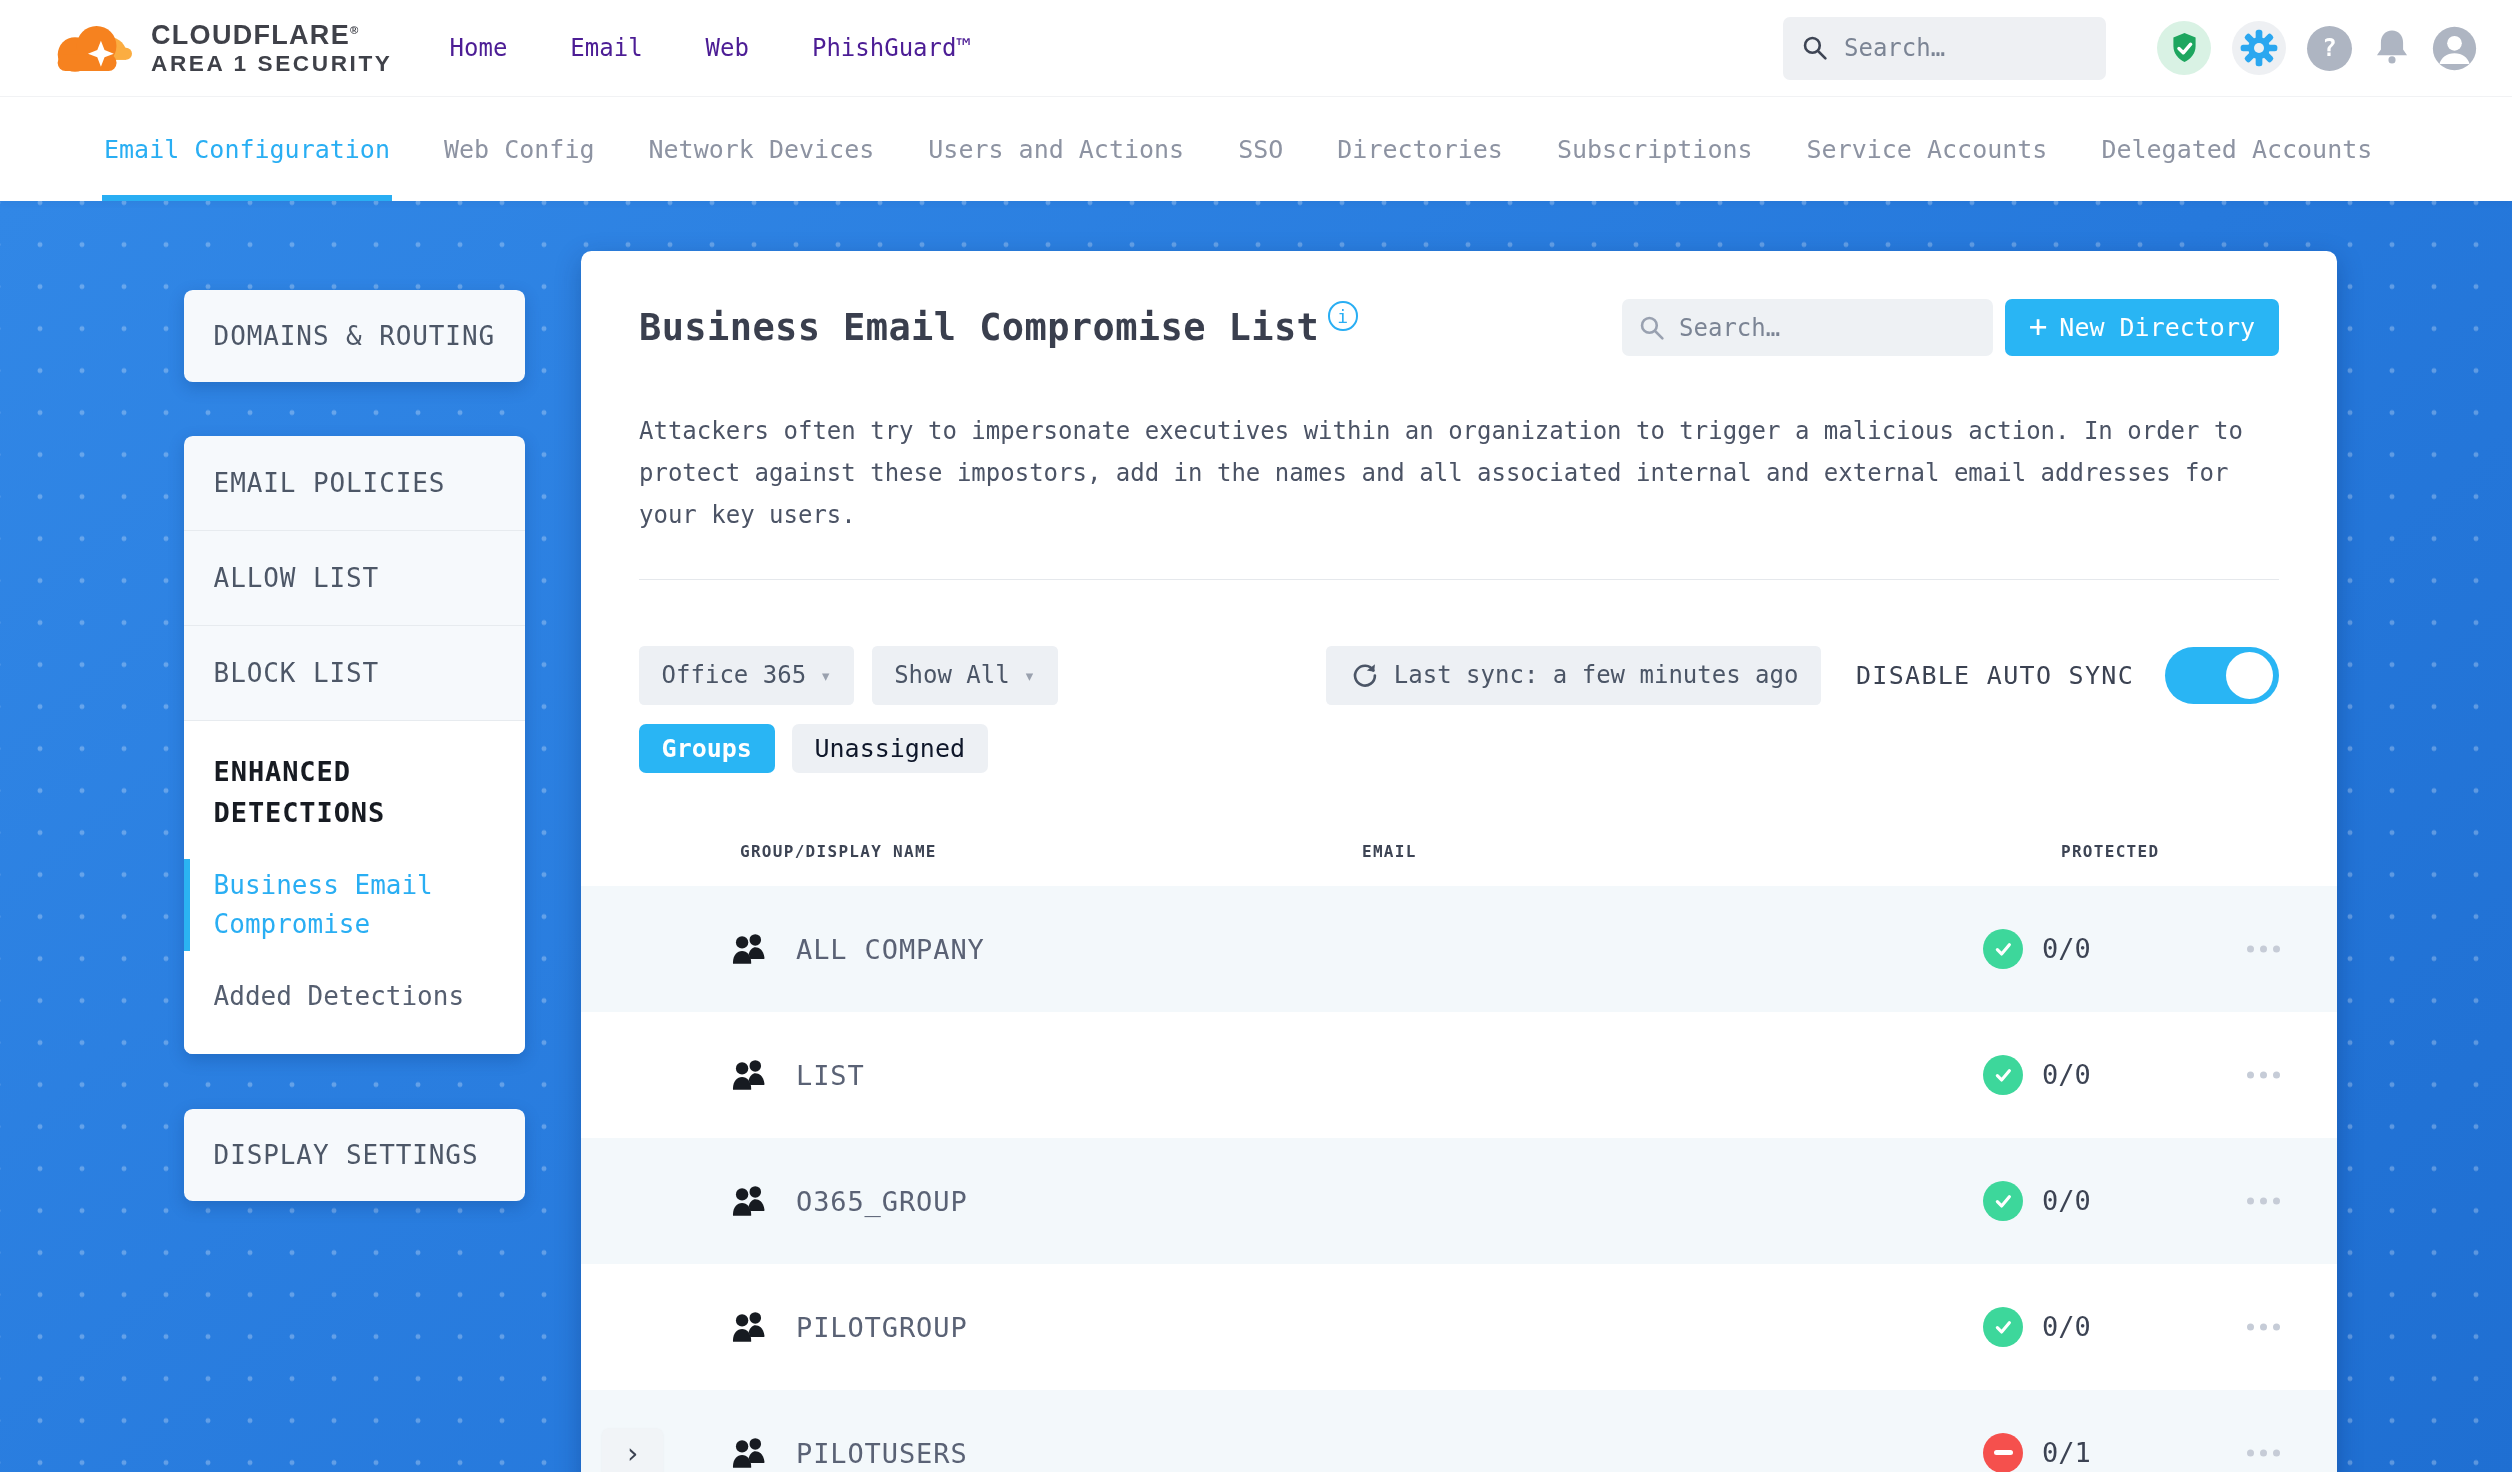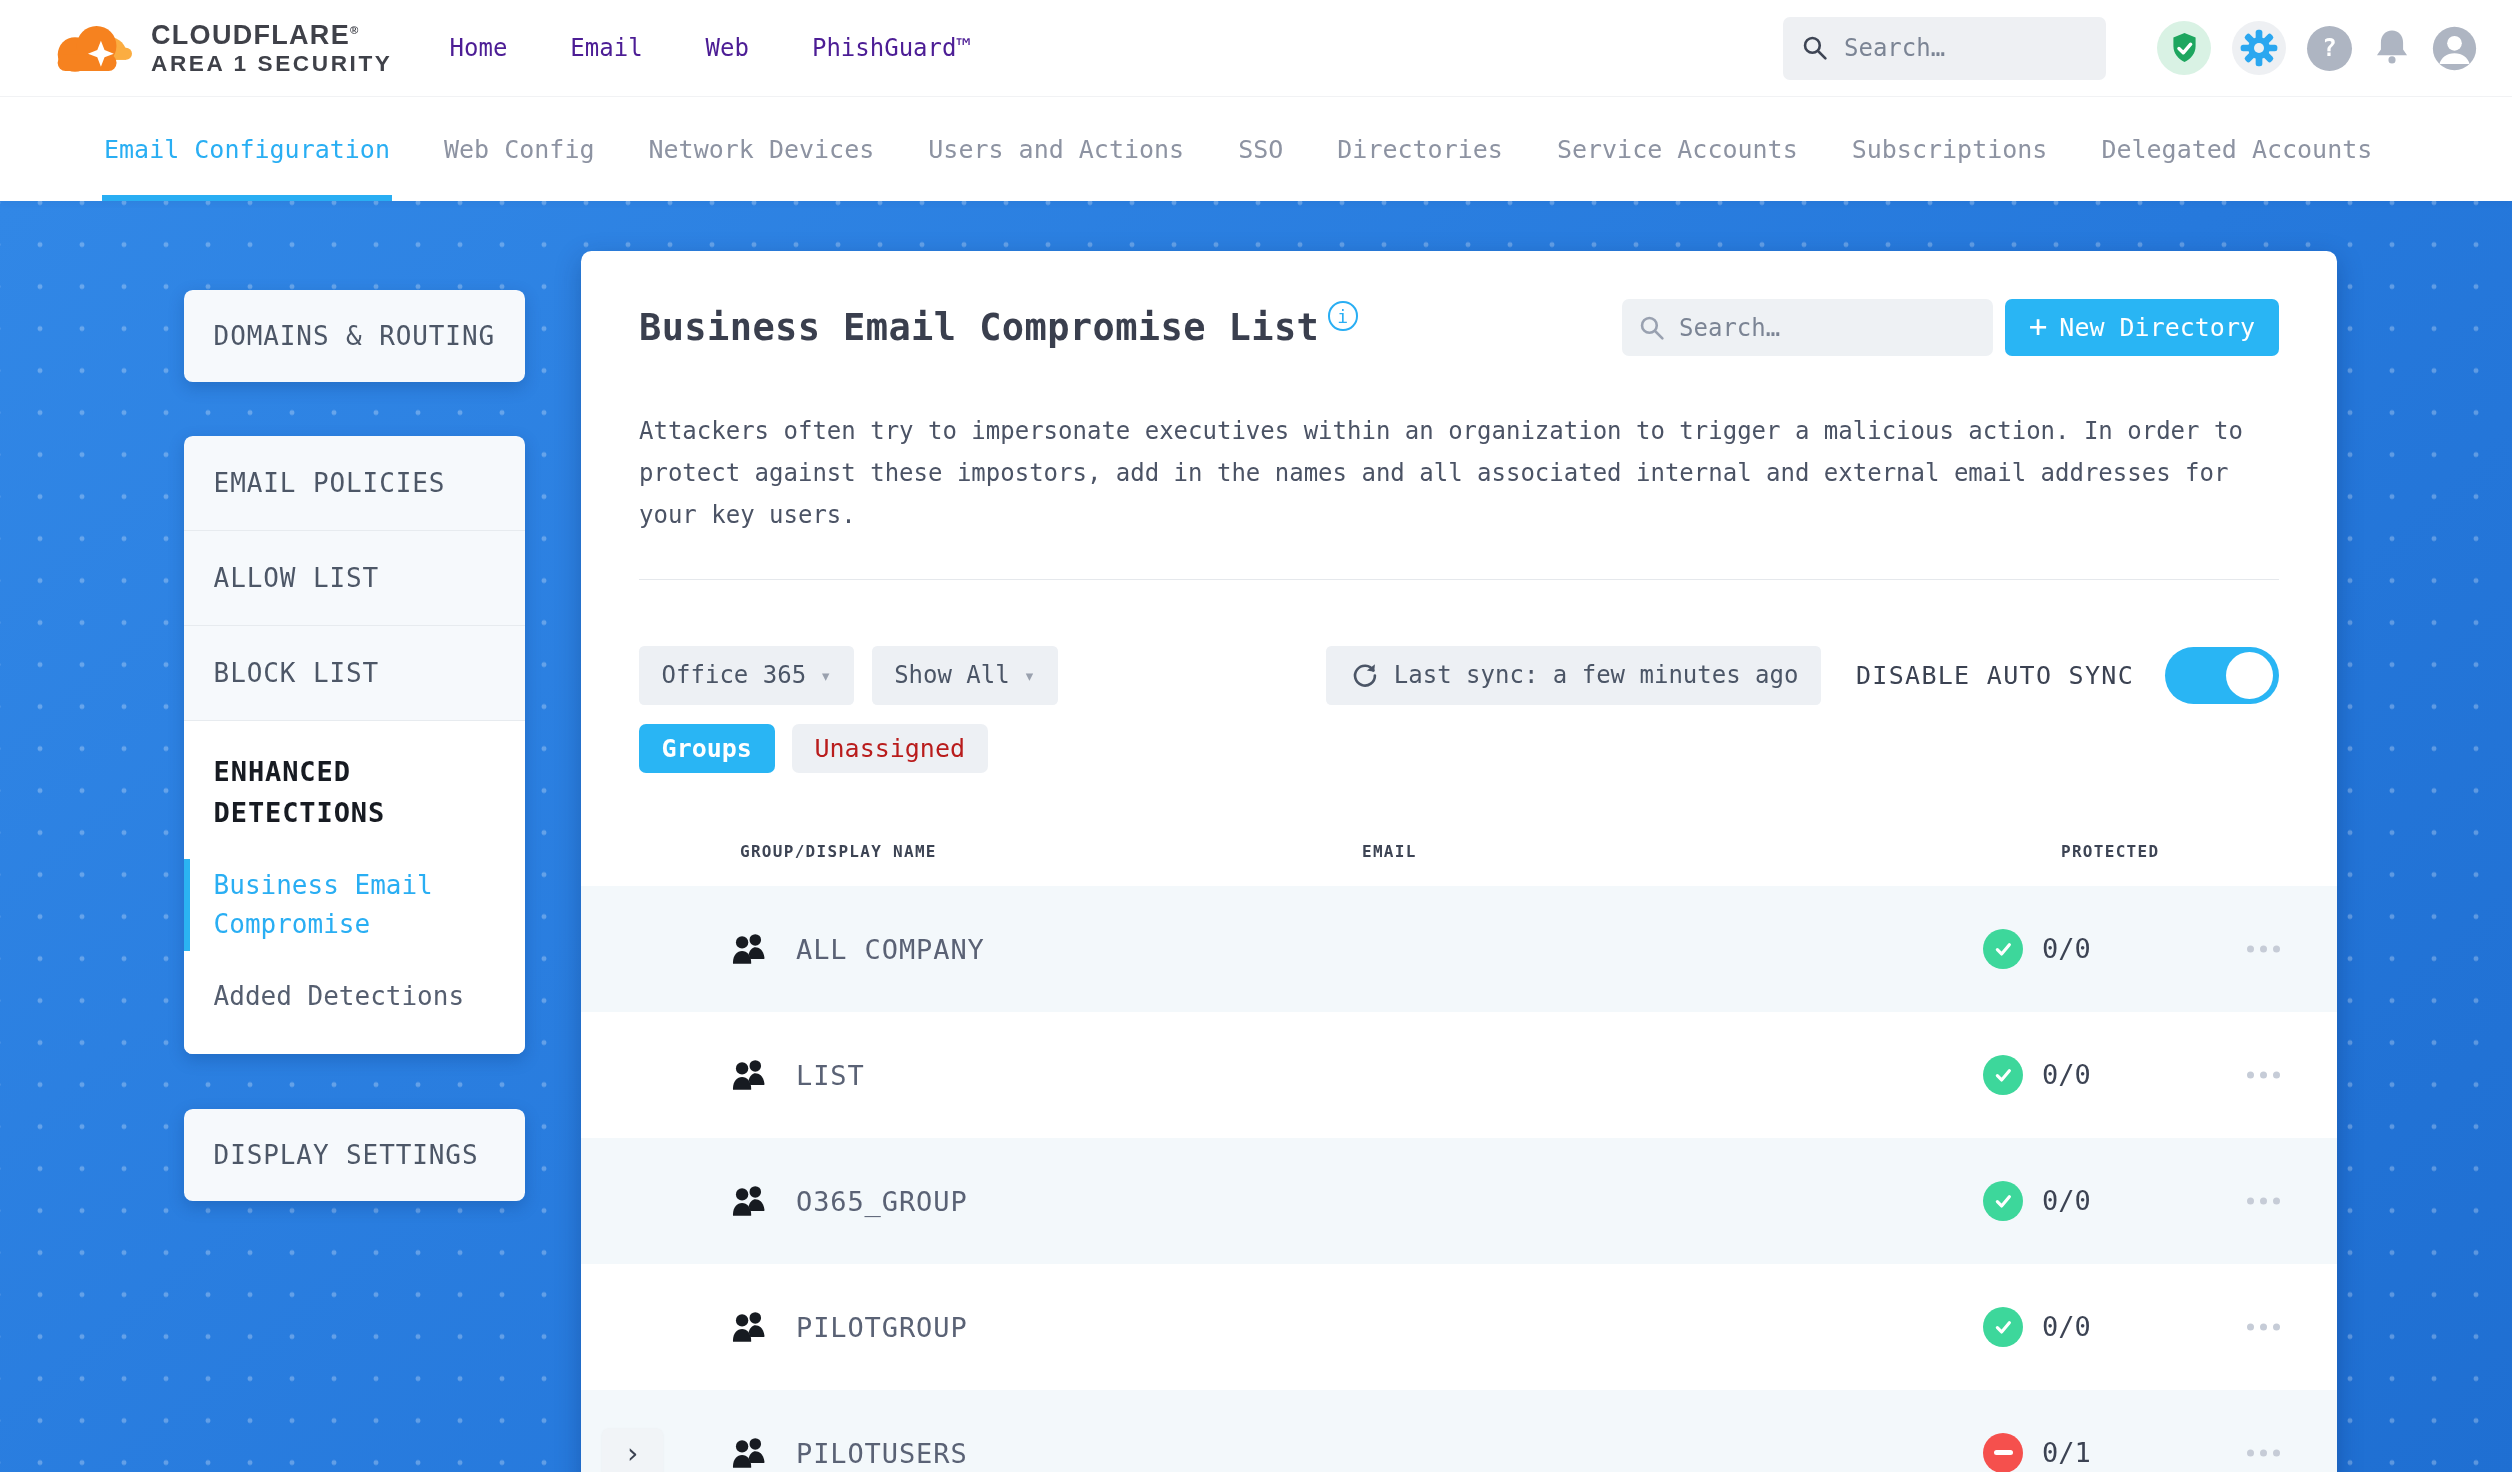--- a/index.html
+++ b/index.html
@@ -109,21 +109,21 @@
   .filter-right{ margin-left:auto; display:flex; align-items:center; }
   .sync-label{ margin-left:35px; font-size:25px; color:#3b4252; letter-spacing:1.3px; white-space:nowrap; }
   .toggle{ margin-left:31px; width:114px; height:57px; border-radius:29px; background:#29b5f4;
     position:relative; cursor:pointer; flex:none; }
   .toggle .knob{ position:absolute; top:5.2px; right:6px; width:47px; height:47px; border-radius:50%; background:#fff; }
 
   .view-tabs{ margin-top:19px; display:flex; gap:17.4px; }
   .vtab{ height:49px; padding:0 22.6px; border-radius:7px; display:flex; align-items:center;
     font-size:25px; cursor:pointer; }
   .vtab.active{ background:#29b5f4; color:#fff; font-weight:bold; }
-  .vtab:not(.active){ background:#edf0f4; color:#b91c1c; }
+  .vtab:not(.active){ background:#edf0f4; color:#0f172a; }
 
   
   .table{ margin:43px -58px 0; }
   .thead{ height:70px; position:relative; }
   .th{ position:absolute; top:50%; transform:translateY(-50%); font-size:16px; font-weight:bold;
     color:#3d4454; letter-spacing:1.3px; }
   .th.c1{ left:159px; } .th.c2{ left:781px; } .th.c3{ left:1480px; }
   .trow{ height:126px; position:relative; }
   .trow:nth-child(odd){ background:#f3f8fb; }
   .expander{ position:absolute; left:21px; top:50%; transform:translateY(-50%);
@@ -231,22 +231,22 @@
   </div>
 </header>
 
 <nav class="tabs-bar">
   <span class="tab-item active">Email Configuration</span>
   <span class="tab-item">Web Config</span>
   <span class="tab-item">Network Devices</span>
   <span class="tab-item">Users and Actions</span>
   <span class="tab-item">SSO</span>
   <span class="tab-item">Directories</span>
+  <span class="tab-item">Subscriptions</span>
   <span class="tab-item">Service Accounts</span>
-  <span class="tab-item">Subscriptions</span>
   <span class="tab-item">Delegated Accounts</span>
 </nav>
 
 <div class="workspace">
 
   <aside class="sidebar">
     <div class="side-card side-single">DOMAINS &amp; ROUTING</div>
 
     <div class="side-card menu">
       <div class="side-item">EMAIL POLICIES</div>

